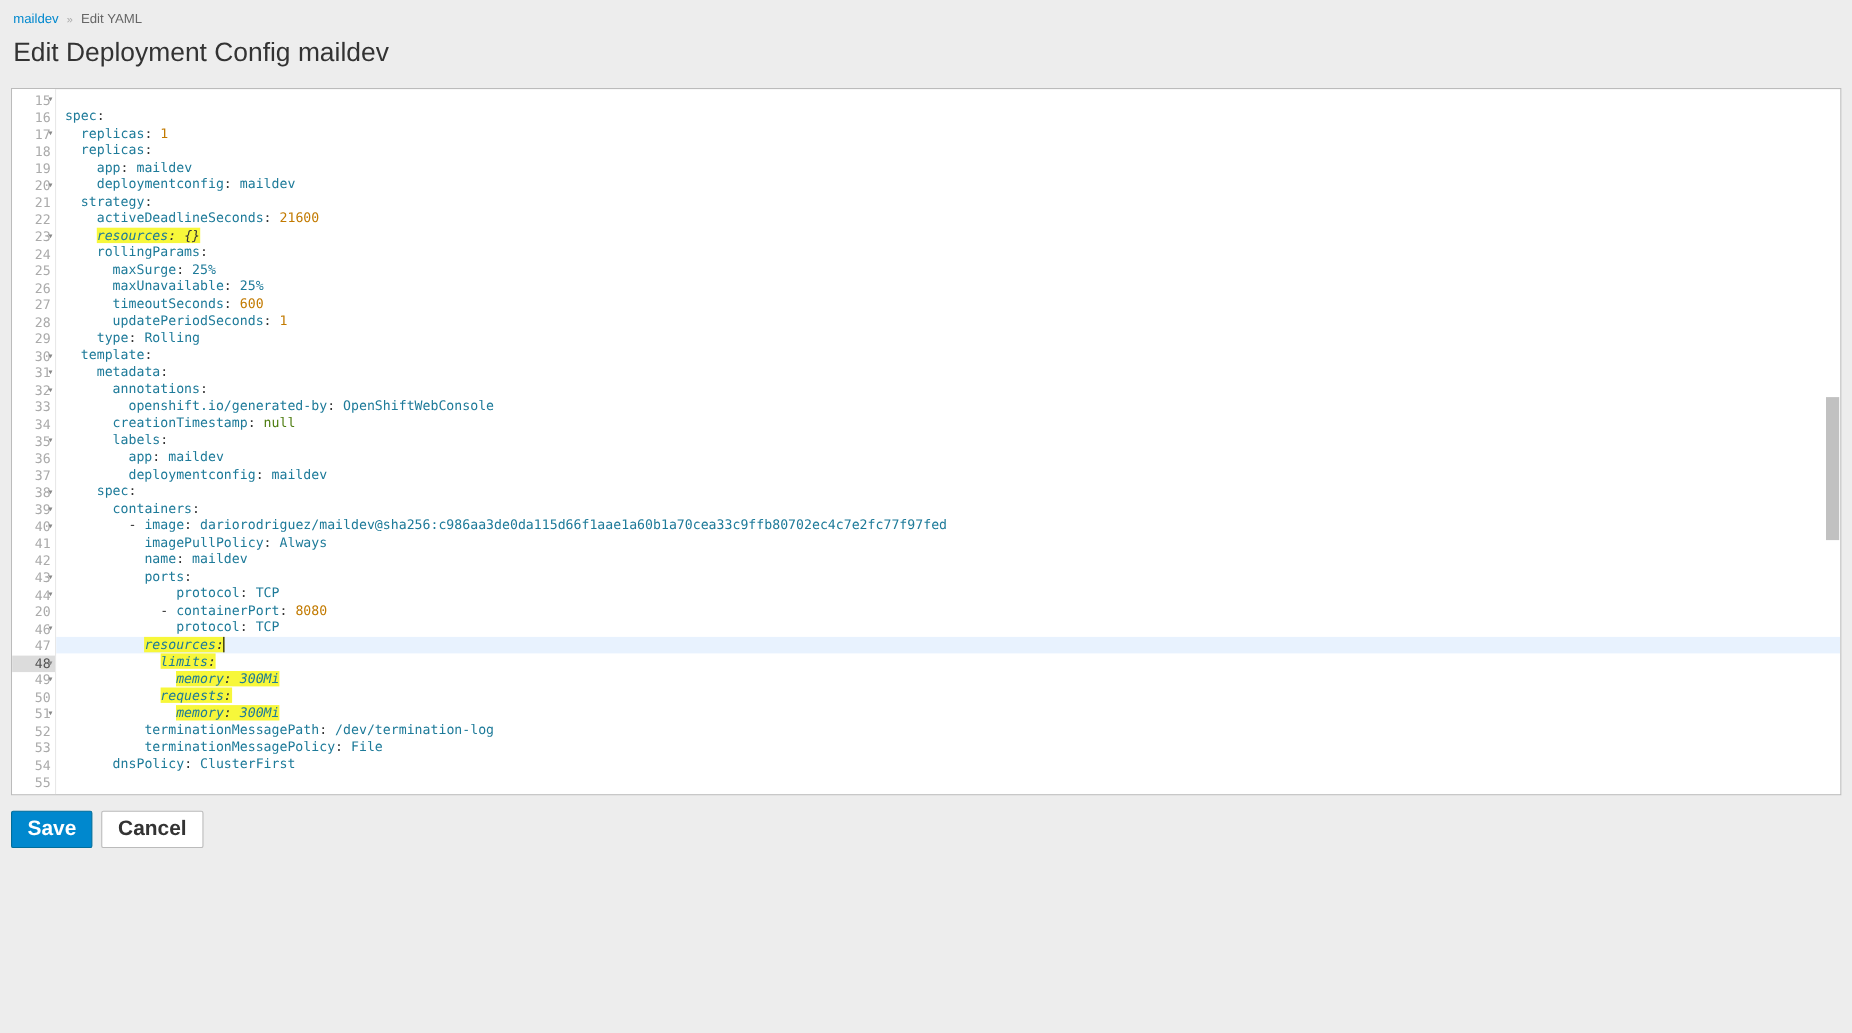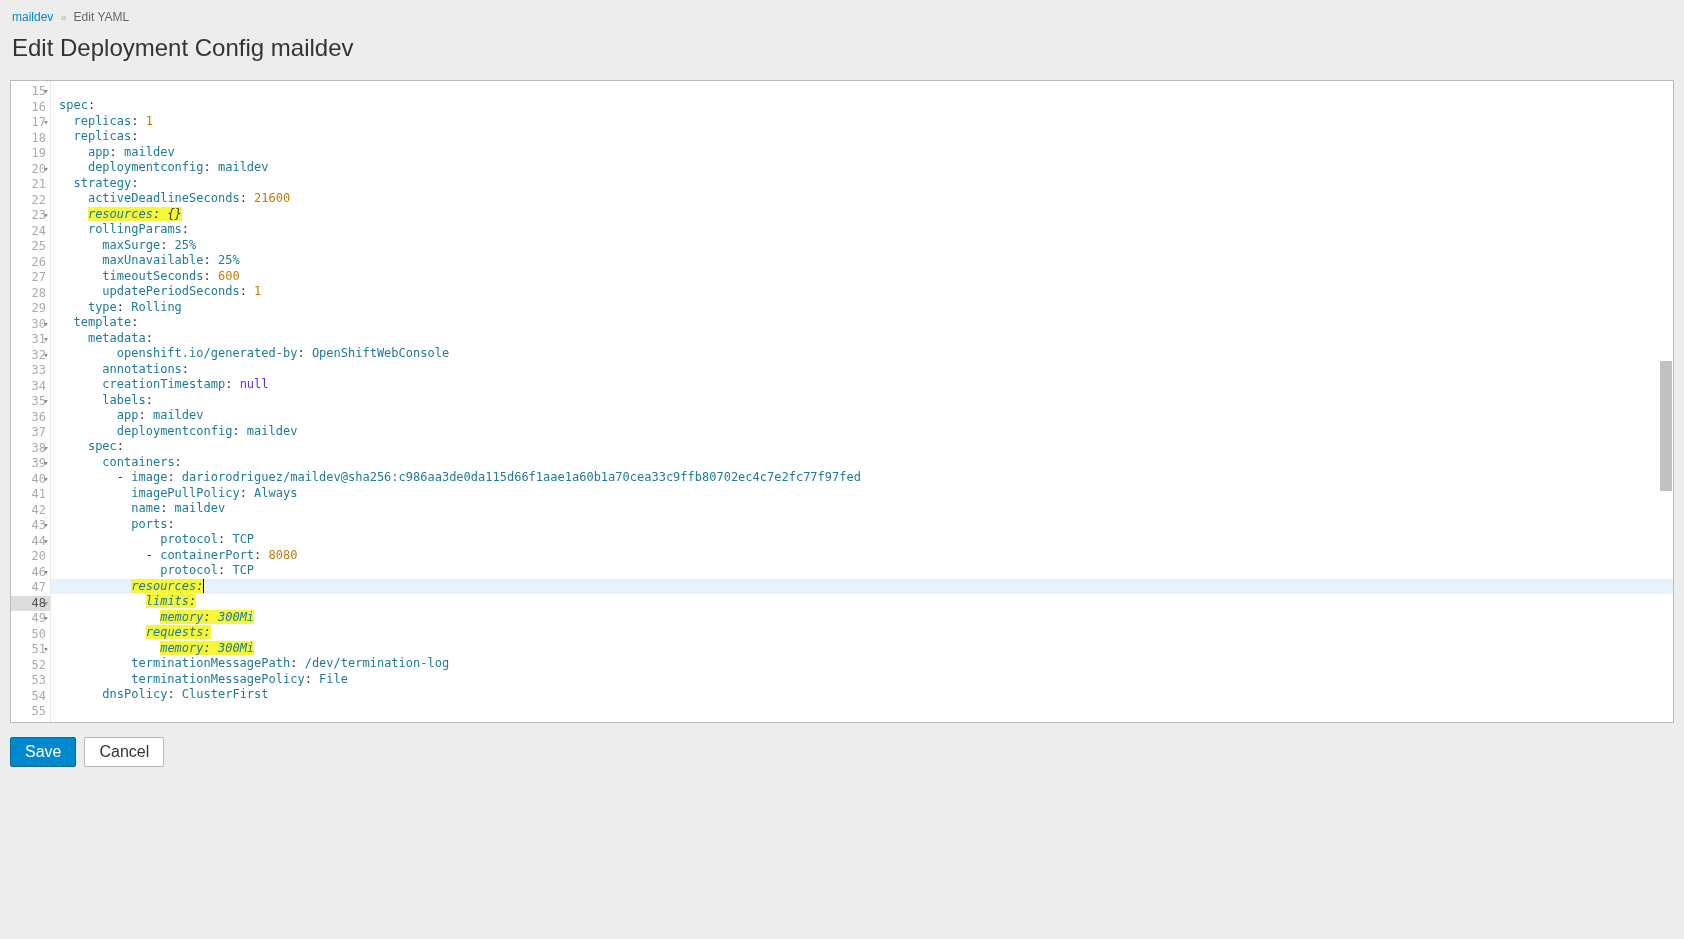--- a/index.html
+++ b/index.html
@@ -83,21 +83,21 @@
     white-space: pre;
     height: 15.5px;
   }
   .code-line.active {
     background: #e8f2fe;
   }
   .k { color: #1d7a99; } 
   .v { color: #1d7a99; } 
   .s { color: #333; }    
   .n { color: #c27a00; } 
-  .b { color: #6d28d9; }    
+  .b { color: #4d7c0f; }    
   .hl { background: #f7f73a; font-style: italic; }
   .cursor-mark {
     border-left: 1px solid #000;
     display: inline-block;
     height: 14px;
     vertical-align: text-bottom;
     margin-left: -1px;
   }
   .scrollbar-track {
     position: absolute;
@@ -115,25 +115,26 @@
     height: 130px;
     background: #c1c1c1;
     border-radius: 0;
   }
   .actions {
     padding-top: 14px;
     display: flex;
     gap: 8px;
   }
   .btn {
-    font-size: 16px;
+    font-size: 19px;
     padding: 5px 14px;
     border-radius: 2px;
     cursor: pointer;
     border: 1px solid transparent;
+    font-weight: bold;
   }
   .btn-primary {
     background: #0088ce;
     border-color: #006e9c;
     color: #fff;
   }
   .btn-default {
     background: #fff;
     border-color: #bbb;
     color: #333;
@@ -207,22 +208,22 @@
           <div class="code-line"><span style="color: rgb(221, 221, 221);">    </span><span><span class="k">activeDeadlineSeconds</span><span class="s">: </span><span class="n">21600</span></span></div>
           <div class="code-line"><span style="color: rgb(221, 221, 221);">    </span><span class="hl"><span class="k">resources</span><span class="s">: </span><span class="s">{}</span></span></div>
           <div class="code-line"><span style="color: rgb(221, 221, 221);">    </span><span><span class="k">rollingParams</span><span class="s">:</span></span></div>
           <div class="code-line"><span style="color: rgb(221, 221, 221);">      </span><span><span class="k">maxSurge</span><span class="s">: </span><span class="v">25%</span></span></div>
           <div class="code-line"><span style="color: rgb(221, 221, 221);">      </span><span><span class="k">maxUnavailable</span><span class="s">: </span><span class="v">25%</span></span></div>
           <div class="code-line"><span style="color: rgb(221, 221, 221);">      </span><span><span class="k">timeoutSeconds</span><span class="s">: </span><span class="n">600</span></span></div>
           <div class="code-line"><span style="color: rgb(221, 221, 221);">      </span><span><span class="k">updatePeriodSeconds</span><span class="s">: </span><span class="n">1</span></span></div>
           <div class="code-line"><span style="color: rgb(221, 221, 221);">    </span><span><span class="k">type</span><span class="s">: </span><span class="v">Rolling</span></span></div>
           <div class="code-line"><span style="color: rgb(221, 221, 221);">  </span><span><span class="k">template</span><span class="s">:</span></span></div>
           <div class="code-line"><span style="color: rgb(221, 221, 221);">    </span><span><span class="k">metadata</span><span class="s">:</span></span></div>
+          <div class="code-line"><span style="color: rgb(221, 221, 221);">      </span><span><span class="k">annotations</span><span class="s">:</span></span></div>
           <div class="code-line"><span style="color: rgb(221, 221, 221);">        </span><span><span class="k">openshift.io/generated-by</span><span class="s">: </span><span class="v">OpenShiftWebConsole</span></span></div>
-          <div class="code-line"><span style="color: rgb(221, 221, 221);">      </span><span><span class="k">annotations</span><span class="s">:</span></span></div>
           <div class="code-line"><span style="color: rgb(221, 221, 221);">      </span><span><span class="k">creationTimestamp</span><span class="s">: </span><span class="b">null</span></span></div>
           <div class="code-line"><span style="color: rgb(221, 221, 221);">      </span><span><span class="k">labels</span><span class="s">:</span></span></div>
           <div class="code-line"><span style="color: rgb(221, 221, 221);">        </span><span><span class="k">app</span><span class="s">: </span><span class="v">maildev</span></span></div>
           <div class="code-line"><span style="color: rgb(221, 221, 221);">        </span><span><span class="k">deploymentconfig</span><span class="s">: </span><span class="v">maildev</span></span></div>
           <div class="code-line"><span style="color: rgb(221, 221, 221);">    </span><span><span class="k">spec</span><span class="s">:</span></span></div>
           <div class="code-line"><span style="color: rgb(221, 221, 221);">      </span><span><span class="k">containers</span><span class="s">:</span></span></div>
           <div class="code-line"><span style="color: rgb(221, 221, 221);">        </span><span><span class="s">- </span><span class="k">image</span><span class="s">: </span><span class="v">dariorodriguez/maildev@sha256:c986aa3de0da115d66f1aae1a60b1a70cea33c9ffb80702ec4c7e2fc77f97fed</span></span></div>
           <div class="code-line"><span style="color: rgb(221, 221, 221);">          </span><span><span class="k">imagePullPolicy</span><span class="s">: </span><span class="v">Always</span></span></div>
           <div class="code-line"><span style="color: rgb(221, 221, 221);">          </span><span><span class="k">name</span><span class="s">: </span><span class="v">maildev</span></span></div>
           <div class="code-line"><span style="color: rgb(221, 221, 221);">          </span><span><span class="k">ports</span><span class="s">:</span></span></div>

